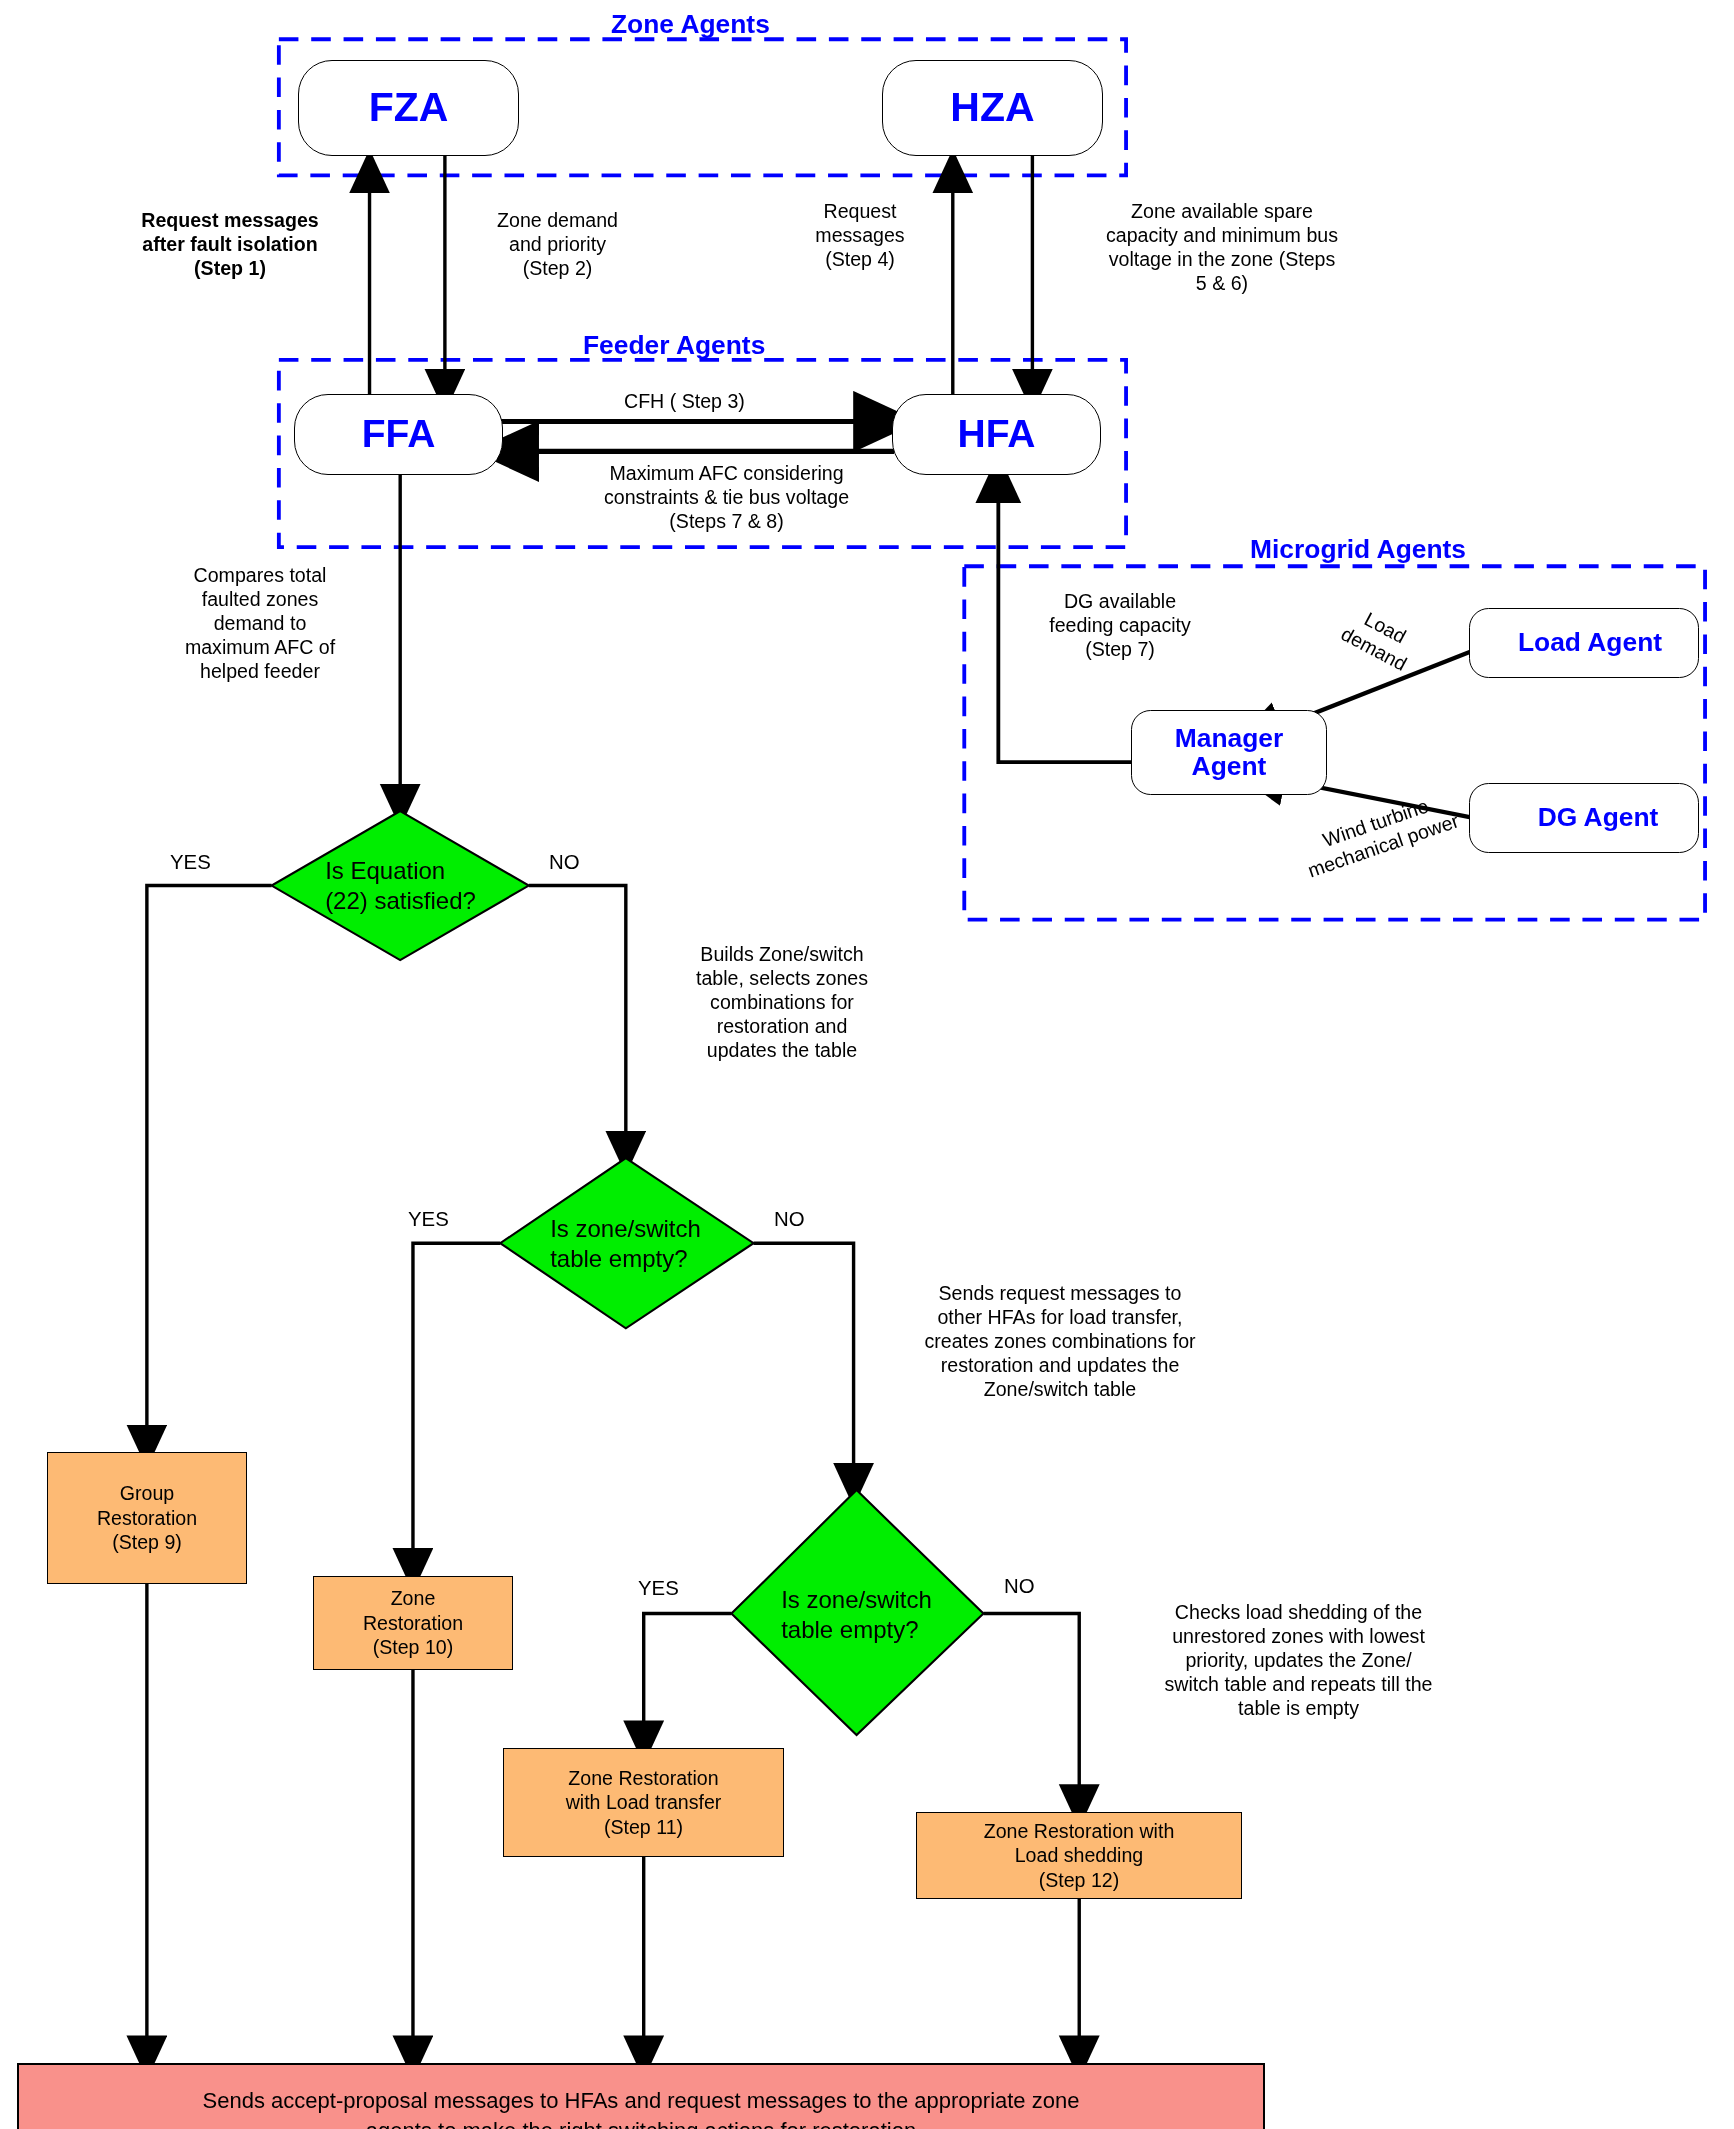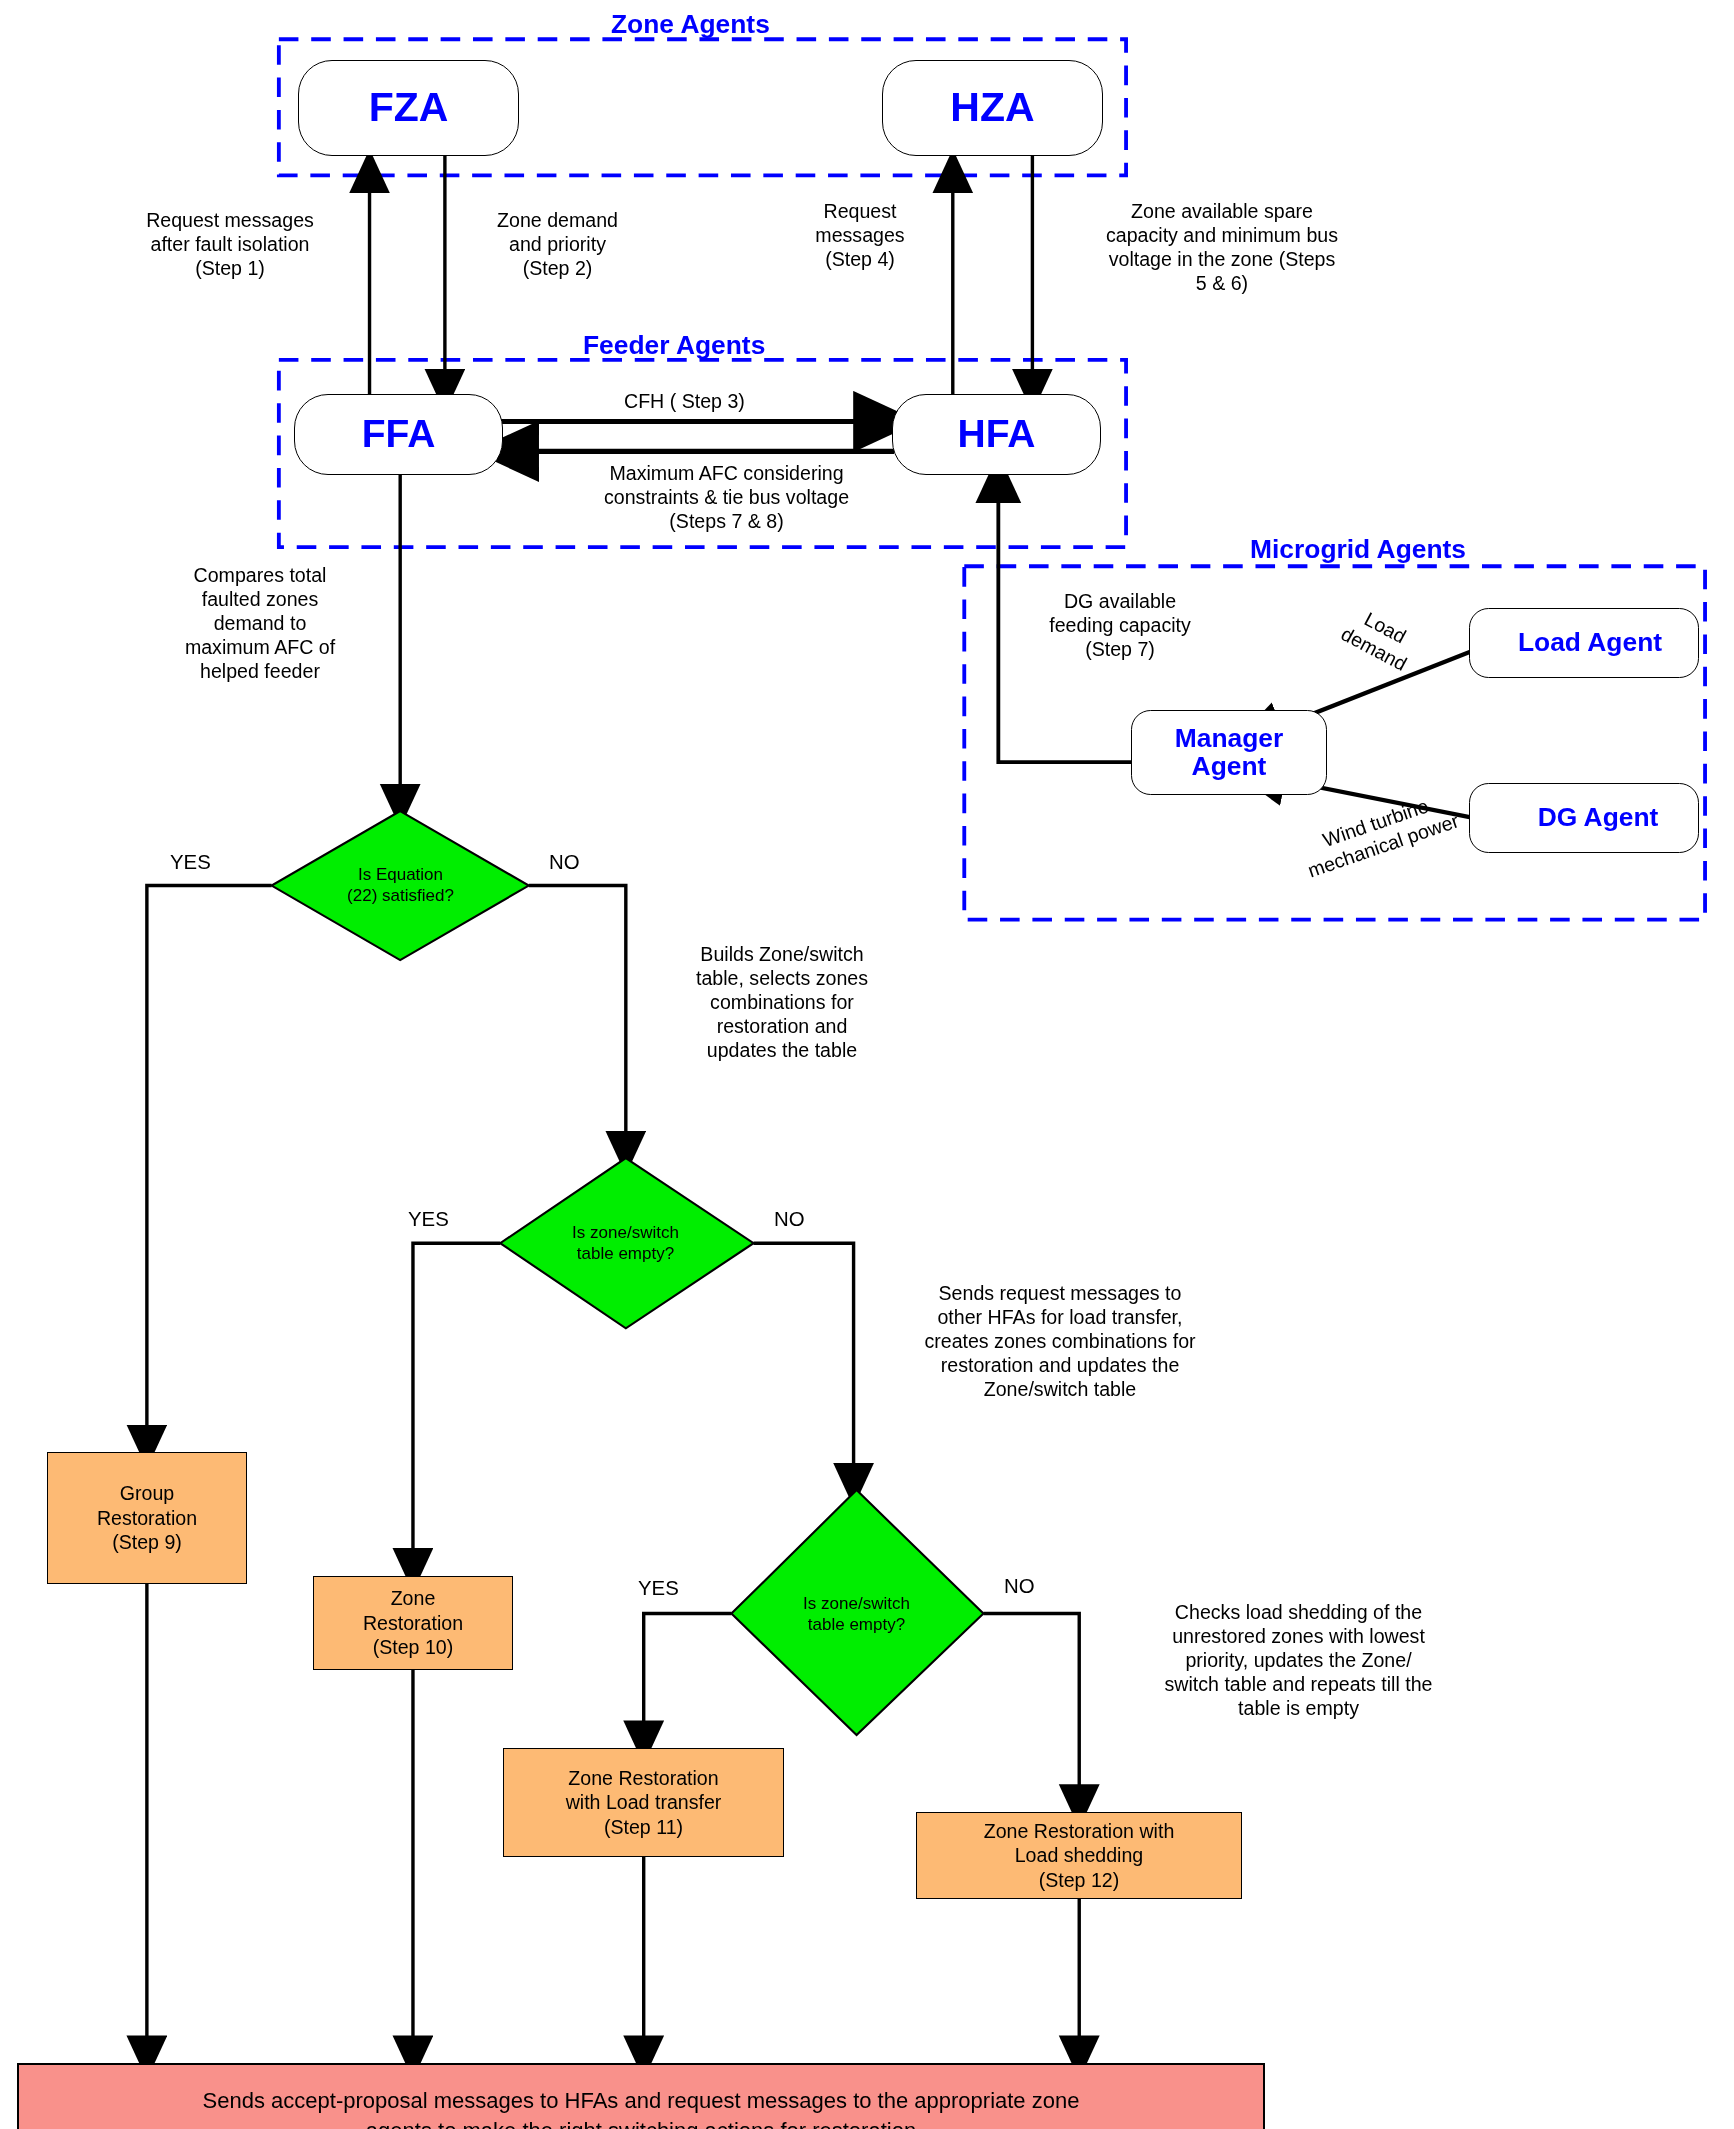--- a/index.html
+++ b/index.html
@@ -57,23 +57,22 @@
     position:absolute;
     color:#000000;
     font-size:20.4px;
     line-height:1;
     white-space:nowrap;
   }
 
   .diamond-text{
     position:absolute;
     color:#000000;
-    font-size:17px;
+    font-size:24px;
     line-height:1.22;
-    text-align:center;
     white-space:pre-line;
     display:flex;
     align-items:center;
     justify-content:center;
   }
 
   .proc-box{
     position:absolute;
     border:1.7px solid #000000;
     background:#fdba74;
@@ -177,21 +176,21 @@
   <div class="agent-node" style="left:882px; top:60px; width:221px; height:96px; font-size:41px;">HZA</div>
 
   <div class="agent-node" style="left:294px; top:394px; width:209px; height:81px; font-size:39px;">FFA</div>
   <div class="agent-node" style="left:892px; top:394px; width:209px; height:81px; font-size:39px;">HFA</div>
 
   <div class="agent-node" style="left:1131px; top:710px; width:196px; height:85px; font-size:26.4px; border-radius:19.6px; white-space:pre-line;">Manager
 Agent</div>
   <div class="agent-node" style="left:1469px; top:608px; width:230px; height:70px; font-size:26.4px; border-radius:19.6px;padding-left:12px;">Load Agent</div>
   <div class="agent-node" style="left:1469px; top:783px; width:230px; height:70px; font-size:26.4px; border-radius:19.6px;padding-left:28px;">DG Agent</div>
 
-  <div class="note" style="left:98px; top:209px; width:264px;">Request messages
+  <div class="note" style="left:98px; top:209px; width:264px;font-weight:bold;">Request messages
 after fault isolation
 (Step 1)</div>
   <div class="note" style="left:451px; top:209px; width:213px;">Zone demand
 and priority
 (Step 2)</div>
   <div class="note" style="left:777px; top:200px; width:166px;">Request
 messages
 (Step 4)</div>
   <div class="note" style="left:1054px; top:200px; width:336px;">Zone available spare
 capacity and minimum bus

